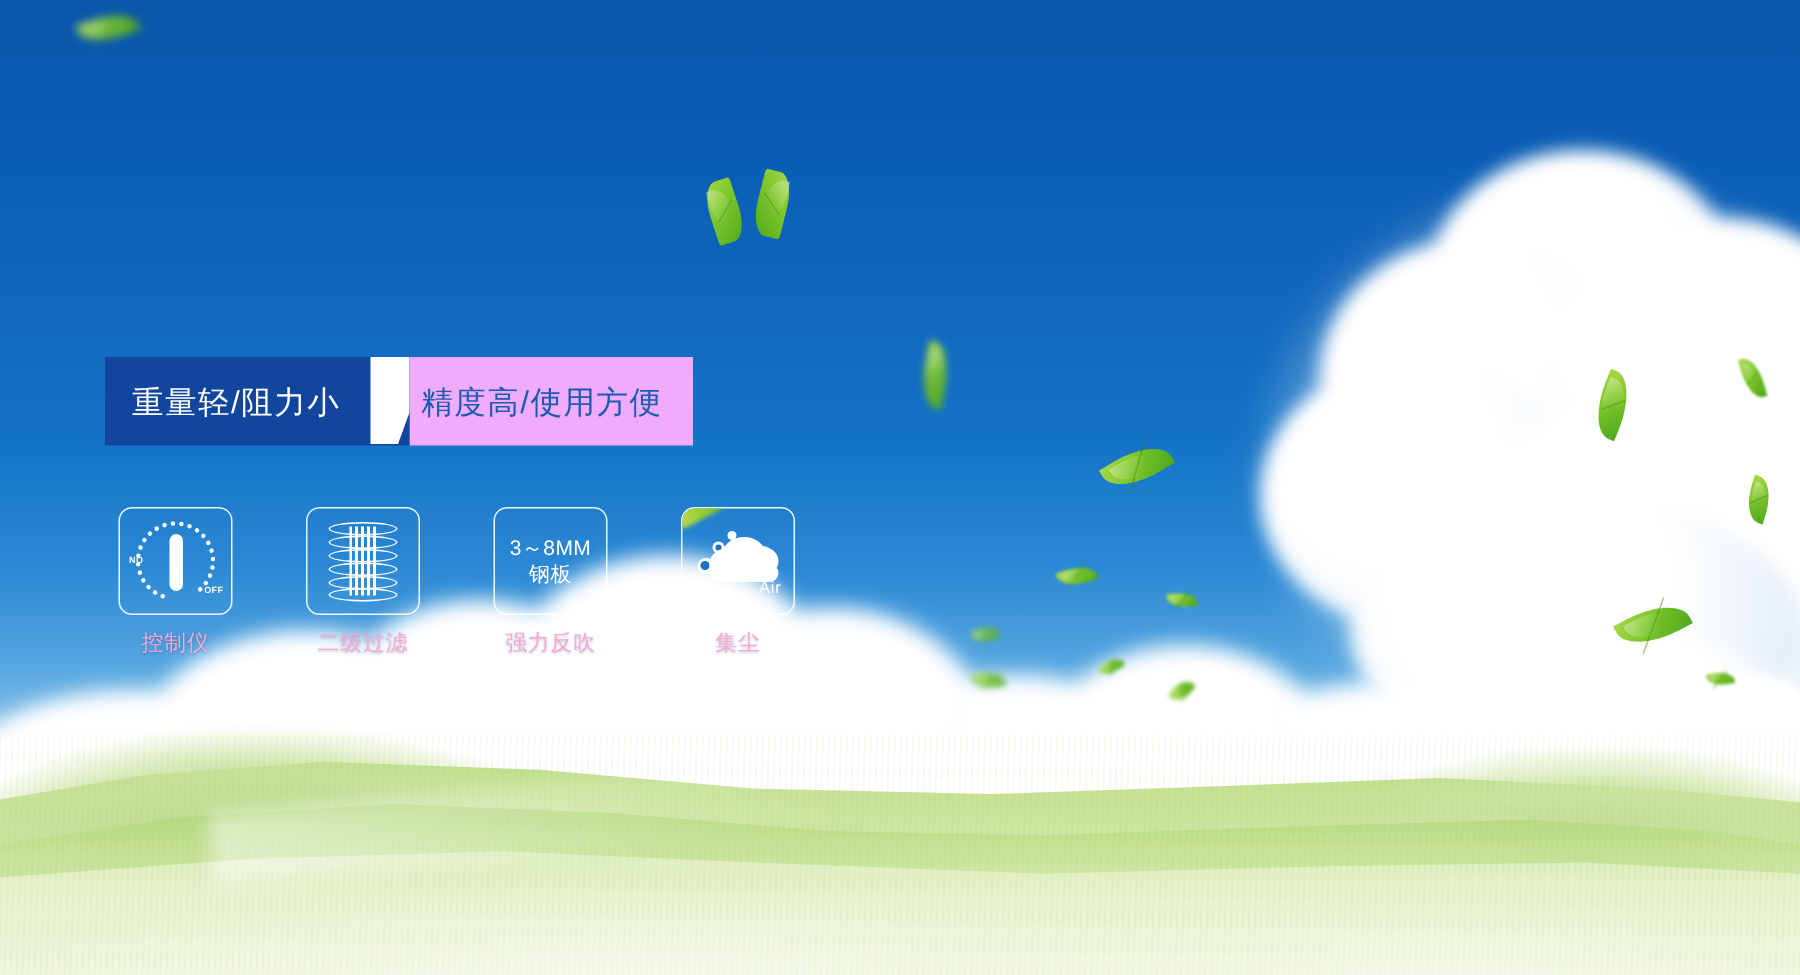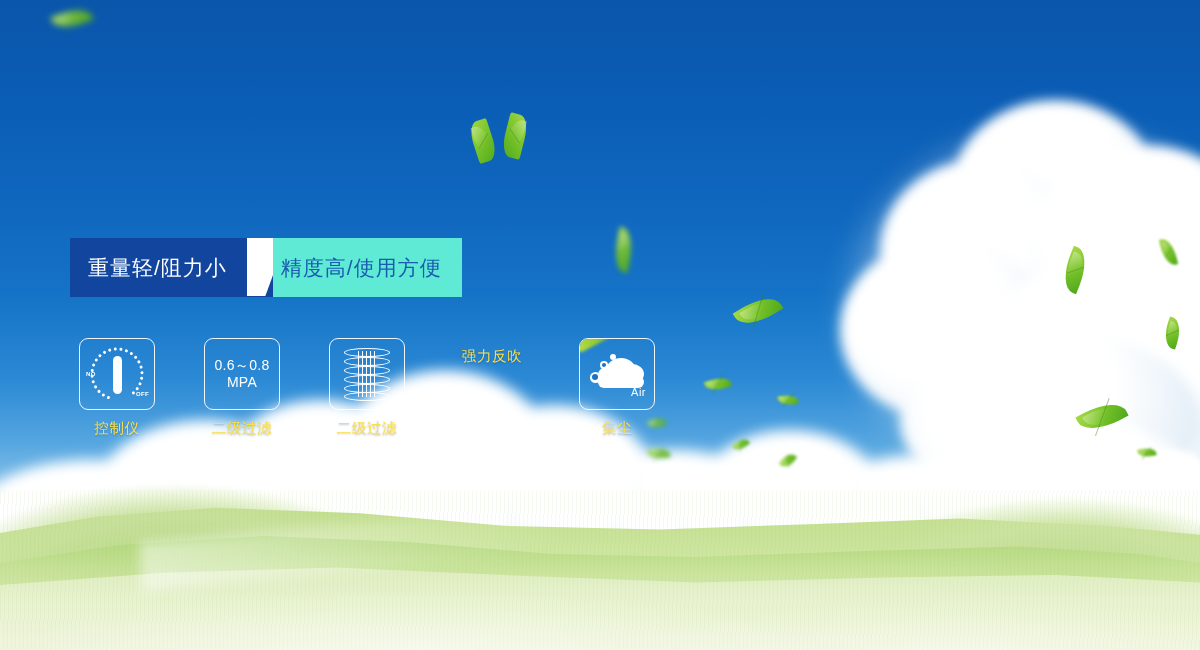--- a/index.html
+++ b/index.html
@@ -202,21 +202,21 @@
   }
   .sub-sep {
     width:26px; background:#12469e; position:relative; overflow:hidden;
   }
   .sub-sep::before {
     content:""; position:absolute; left:-14px; top:-6px;
     width:44px; height:64px; background:#ffffff;
     transform:skewX(-20deg);
   }
   .sub-right {
-    background:#5eead4;
+    background:#f0abfc;
     display:flex; align-items:center; justify-content:center;
     padding:0 20px 0 8px;
     color:#1a5bb0; font-size:21px; letter-spacing:1px;
   }
 
   
   .features {
     position:absolute; left:79px; top:338px;
     display:flex; gap:49px;
   }
@@ -228,21 +228,21 @@
     display:flex; flex-direction:column;
     align-items:center; justify-content:center;
     position:relative; overflow:hidden;
   }
   .feature-text {
     color:#ffffff; font-size:14px; line-height:1.25;
     text-align:center; letter-spacing:.3px;
   }
   .feature-text .l2 { font-size:14px; display:block; }
   .feature-label {
-    margin-top:9px; color:#fde047; font-size:14.5px;
+    margin-top:9px; color:#f9a8d4; font-size:14.5px;
     letter-spacing:.6px; white-space:nowrap;
     text-shadow:0 1px 2px rgba(0,40,90,.3);
   }
 
   
   .gauge { position:relative; width:60px; height:54px; }
   .gauge .dot {
     position:absolute; width:3px; height:3px; border-radius:50%;
     background:#ffffff; left:50%; top:50%;
   }
@@ -444,46 +444,43 @@
           <span class="dot" style="transform:translate(-50%,-50%) rotate(126deg) translateY(-25px)"></span>
           <span class="dot" style="transform:translate(-50%,-50%) rotate(139deg) translateY(-25px)"></span>
           <span class="needle"></span>
           <span class="lbl lbl-no">NO</span>
           <span class="lbl lbl-off">OFF</span>
         </div>
       </div>
       <div class="feature-label">控制仪</div>
     </div>
 
-    <div class="feature">
-      <div class="feature-box">
-        <div class="feature-text">
-          <span>0.6～0.8</span>
-          <span class="l2">MPA</span>
-        </div>
-      </div>
-      <div class="feature-label">二级过滤</div>
-    </div>
 
     <div class="feature">
       <div class="feature-box">
         <div class="coil">
           <span class="core"></span>
           <span class="ring" style="top:0px"></span>
           <span class="ring" style="top:9px"></span>
           <span class="ring" style="top:18px"></span>
           <span class="ring" style="top:27px"></span>
           <span class="ring" style="top:36px"></span>
           <span class="ring" style="top:44px"></span>
         </div>
       </div>
       <div class="feature-label">二级过滤</div>
     </div>
 
     <div class="feature">
+      <div class="feature-box">
+        <div class="feature-text">
+          <span>3～8MM</span>
+          <span class="l2">钢板</span>
+        </div>
+      </div>
       <div class="feature-label">强力反吹</div>
     </div>
 
     <div class="feature">
       <div class="feature-box">
         <span class="air-streak"></span>
         <div class="aircloud">
           <span class="speck as1"></span>
             <span class="speck as2"></span>
             <span class="speck as3"></span>

